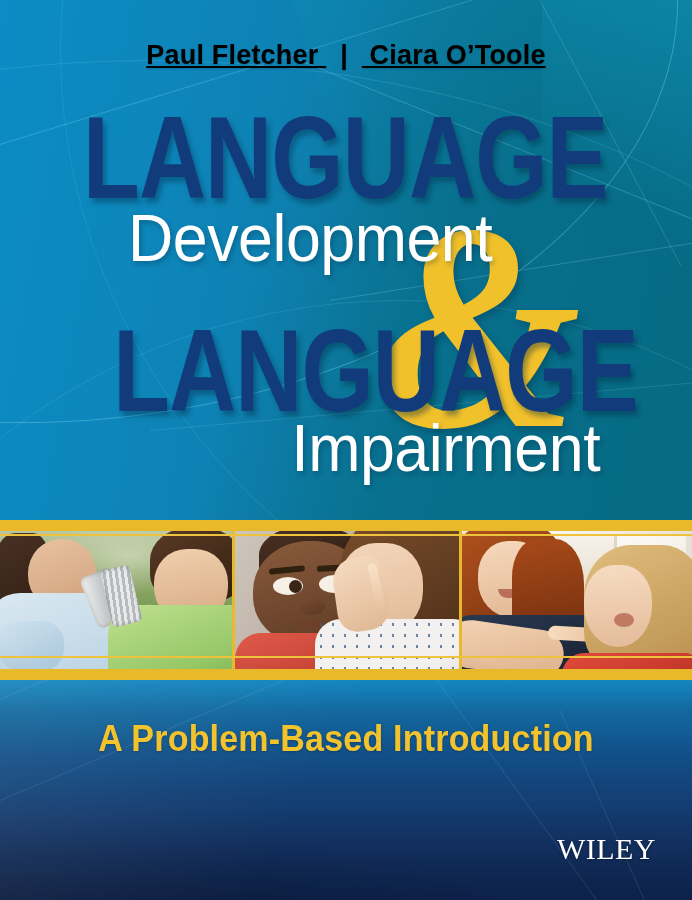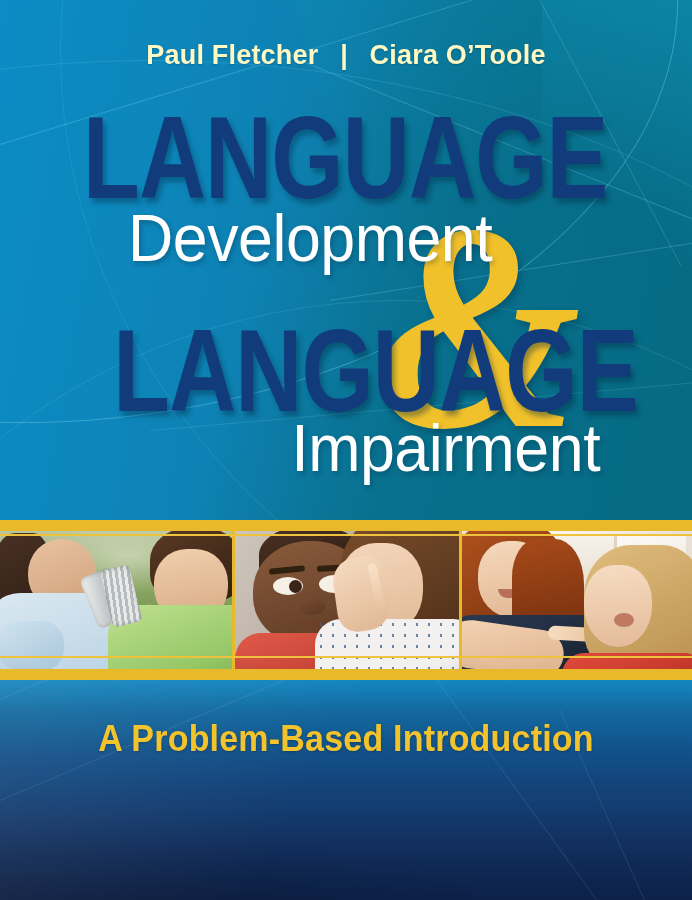--- a/index.html
+++ b/index.html
@@ -62,26 +62,27 @@
   .lc2{left:-120px;top:-60px;width:1100px;height:420px;}
   .lstreak{position:absolute;background:rgba(180,220,255,.12);height:1px;transform-origin:left center;}
   .ls1{left:0;top:120px;width:480px;transform:rotate(-23deg);}
   .ls2{left:430px;top:-10px;width:340px;transform:rotate(54deg);}
   .ls3{left:560px;top:30px;width:300px;transform:rotate(66deg);}
 
   
   .authors{
     position:absolute;left:0;right:0;top:40px;
     text-align:center;
-    color:#fef9c3;
+    color:#000000;
     font-size:27px;font-weight:bold;
     letter-spacing:.2px;
     font-family:"Liberation Sans", sans-serif;
     text-shadow:0 1px 2px rgba(0,0,0,.18);
     white-space:nowrap;
+    text-decoration:underline;
   }
   .authors .sep{display:inline-block;padding:0 14px;font-weight:bold;}
 
   
   .title-block{position:absolute;left:0;right:0;top:105px;height:400px;}
 
   .big-word{
     position:absolute;
     color:#123b7c;
     font-family:"Liberation Sans Narrow","Liberation Sans",sans-serif;
@@ -405,15 +406,16 @@
       </div>
 
     </div>
   </div>
   <div class="rule rule-top"></div>
   <div class="rule rule-bot"></div>
 
   <div class="subtitle">A Problem-Based Introduction</div>
 
   <div class="logo">
+    <span class="wiley">WILEY</span>
   </div>
 
 </div>
 
 </body></html>

